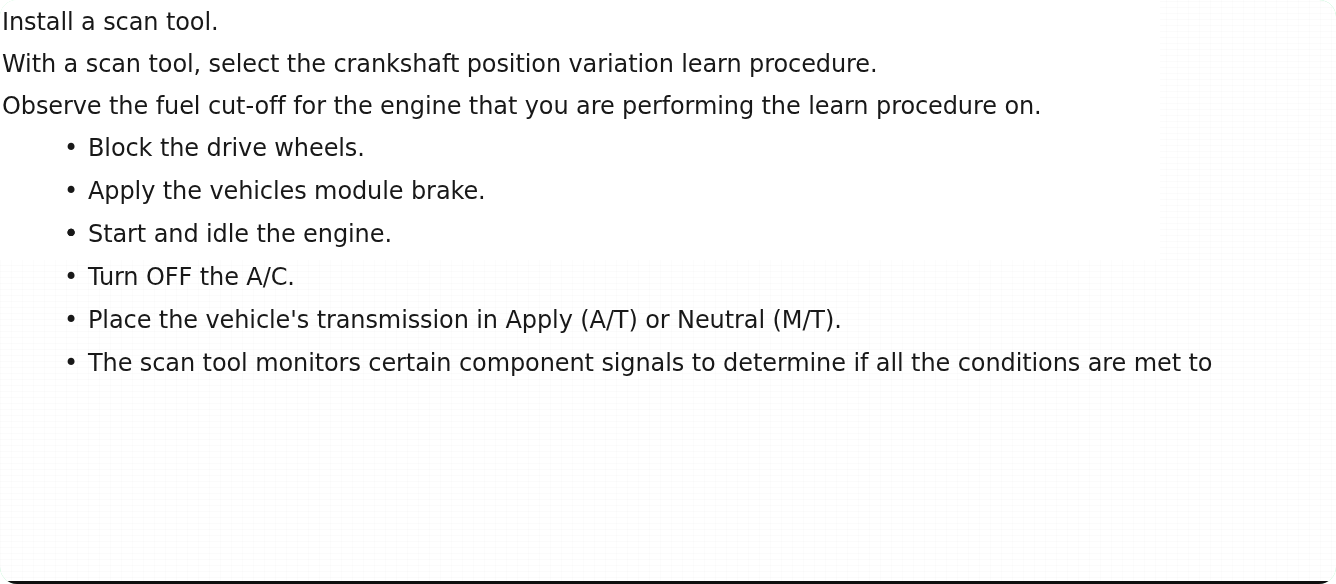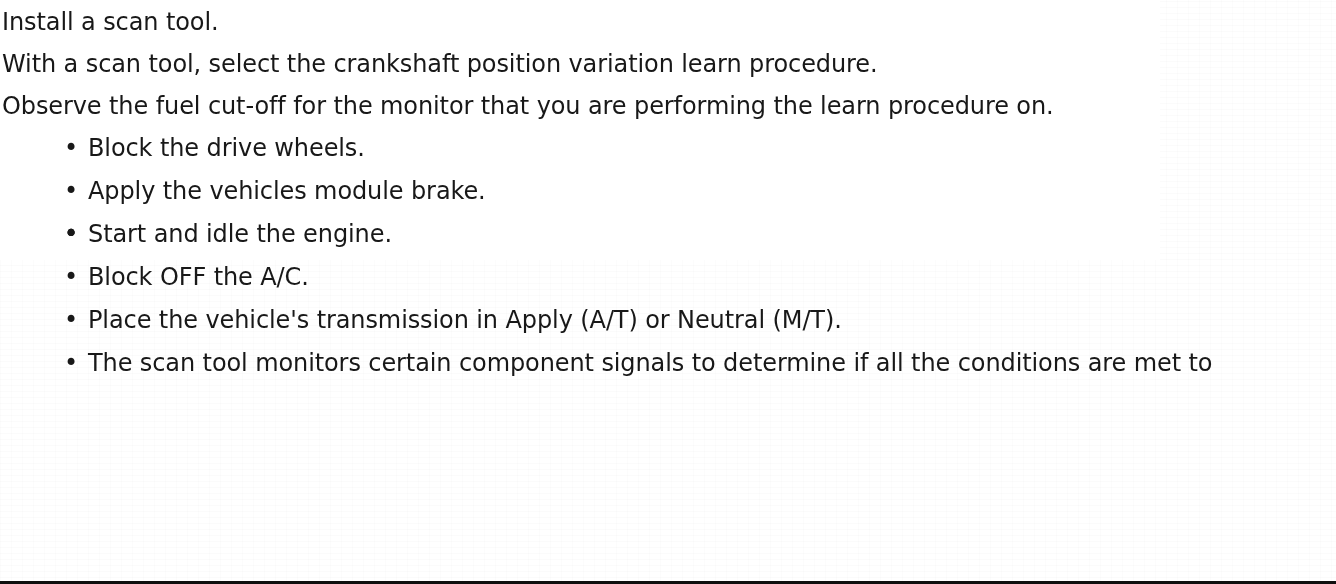--- a/index.html
+++ b/index.html
@@ -15,20 +15,21 @@
     -webkit-font-smoothing: antialiased;
   }
 
   
   .doc-viewport {
     position: relative;
     width: 1336px;
     height: 584px;
     overflow: hidden;
     background: #86efac;
+    border-radius: 17px;
   }
 
   
   .paper-texture {
     position: absolute;
     inset: 0;
     pointer-events: none;
     background-color: #ffffff;
     background-image:
       repeating-linear-gradient(
@@ -127,21 +128,21 @@
 
   <div class="paper-texture"></div>
 
   <div class="doc-body">
 
     <p class="para first">Install a scan tool.</p>
 
 
     <p class="para">With a scan tool, select the crankshaft position variation learn procedure.</p>
 
-    <p class="para">Observe the fuel cut-off for the monitor that you are performing the learn procedure on.</p>
+    <p class="para">Observe the fuel cut-off for the engine that you are performing the learn procedure on.</p>
 
 
     <ul class="bullet-list">
 
       <li class="bullet-item">
         <span class="bullet-marker">•</span>
         <span class="bullet-text">Block the drive wheels.</span>
       </li>
 
       <li class="bullet-item">
@@ -157,21 +158,21 @@
         <span class="bullet-marker">•</span>
       </li>
 
       <li class="bullet-item">
         <span class="bullet-marker">•</span>
         <span class="bullet-text">Start and idle the engine.</span>
       </li>
 
       <li class="bullet-item">
         <span class="bullet-marker">•</span>
-        <span class="bullet-text">Block OFF the A/C.</span>
+        <span class="bullet-text">Turn OFF the A/C.</span>
       </li>
 
       <li class="bullet-item">
         <span class="bullet-marker">•</span>
         <span class="bullet-text">Place the vehicle's transmission in Apply (A/T) or Neutral (M/T).</span>
       </li>
 
       <li class="bullet-item">
         <span class="bullet-marker">•</span>
         <span class="bullet-text">The scan tool monitors certain component signals to determine if all the conditions are met to</span>

